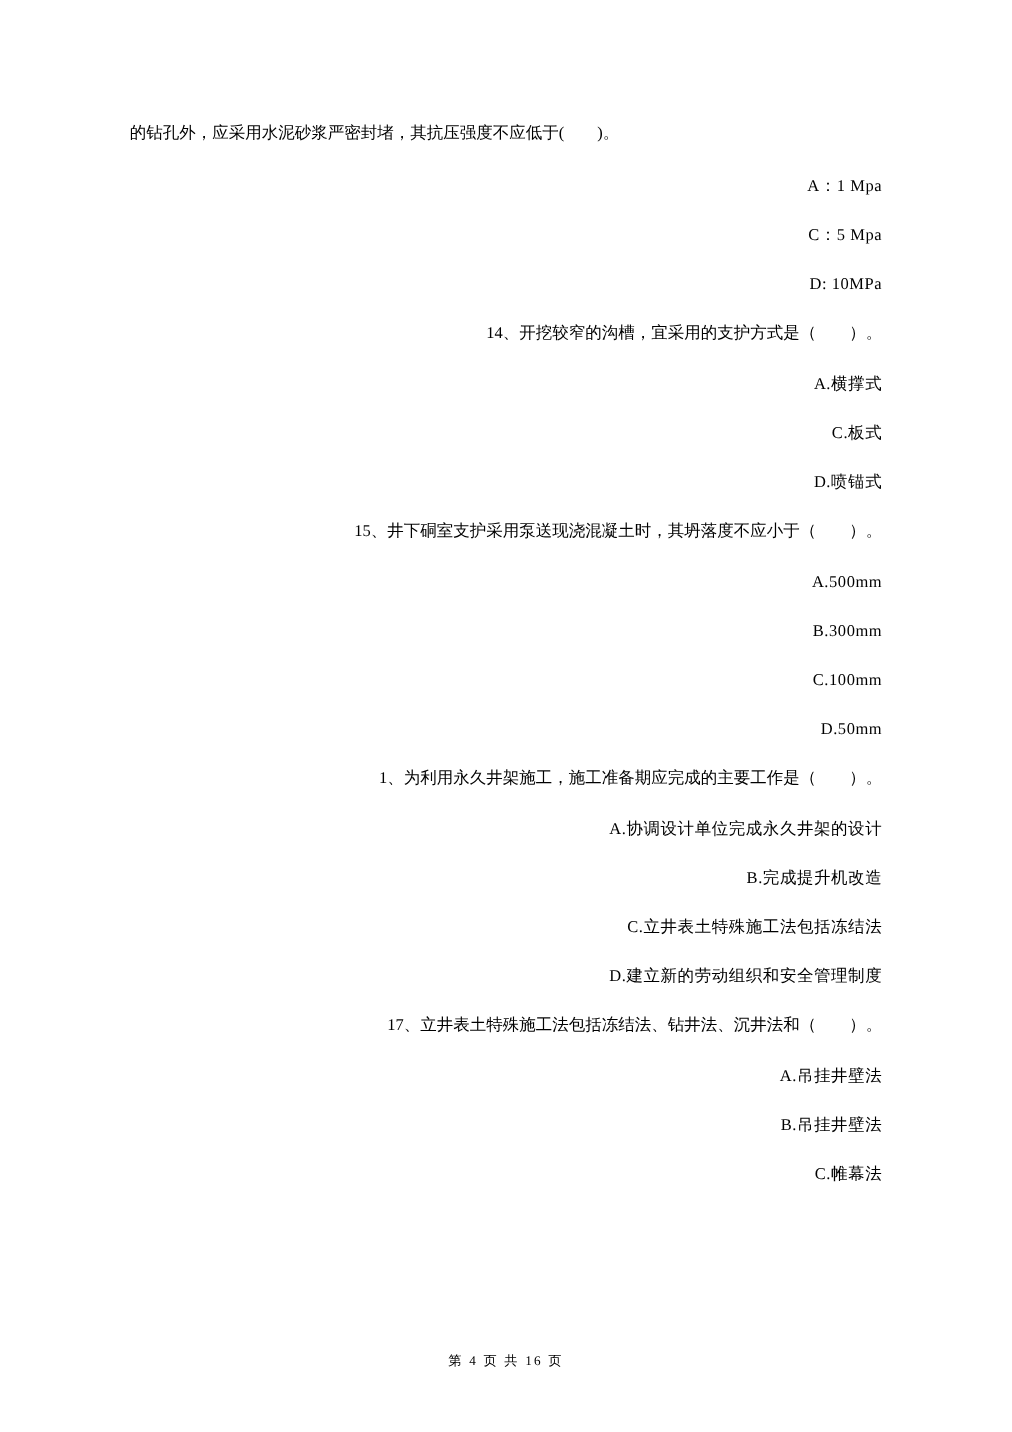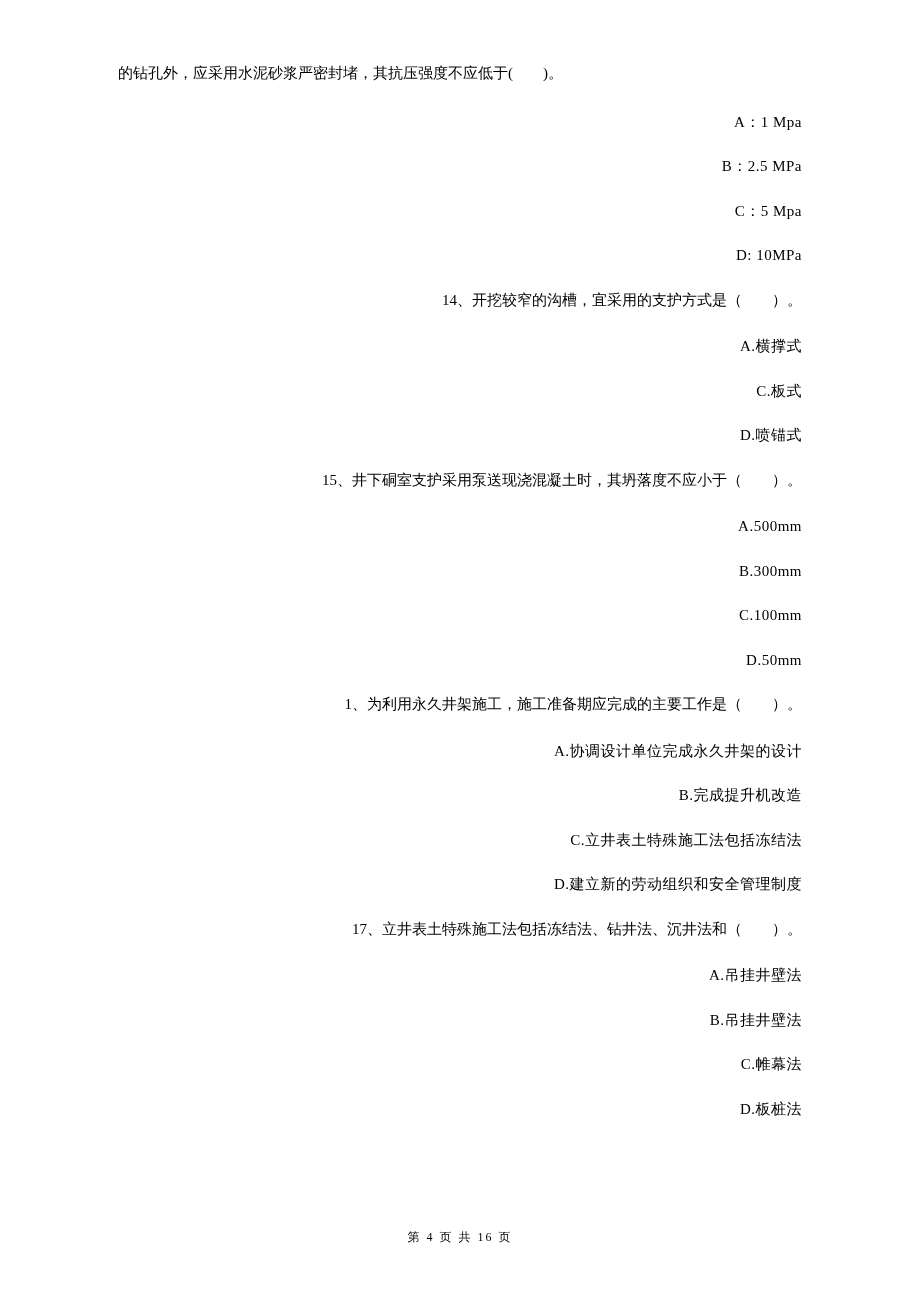--- a/index.html
+++ b/index.html
@@ -8,21 +8,21 @@
     background: #fff;
     font-family: "SimSun", "宋体", serif;
     color: #000;
     font-size: 15px;
     line-height: 1.5;
   }
   .page {
     width: 920px;
     height: 1302px;
     box-sizing: border-box;
-    padding: 62px 118px 40px 118px;
+    padding: 110px 118px 40px 118px;
     position: relative;
   }
   .intro-line {
     margin-bottom: 26px;
   }
   .question-block {
     margin-bottom: 10px;
     text-align: right;
   }
   .q-stem {
@@ -48,21 +48,20 @@
 </head>
 <body>
 
 <div class="page">
 
   <div class="intro-line">的钻孔外，应采用水泥砂浆严密封堵，其抗压强度不应低于(　　)。</div>
 
   <div class="question-block">
     <div class="options">
       <div class="option">A：1 Mpa</div>
-      <div class="option">B：2.5 MPa</div>
       <div class="option">C：5 Mpa</div>
       <div class="option">D: 10MPa</div>
     </div>
   </div>
 
   <div class="question-block">
     <div class="q-stem">14、开挖较窄的沟槽，宜采用的支护方式是（　　）。</div>
     <div class="options">
       <div class="option">A.横撑式</div>
       <div class="option">C.板式</div>
@@ -89,19 +88,18 @@
       <div class="option">D.建立新的劳动组织和安全管理制度</div>
     </div>
   </div>
 
   <div class="question-block">
     <div class="q-stem">17、立井表土特殊施工法包括冻结法、钻井法、沉井法和（　　）。</div>
     <div class="options">
       <div class="option">A.吊挂井壁法</div>
       <div class="option">B.吊挂井壁法</div>
       <div class="option">C.帷幕法</div>
-      <div class="option">D.板桩法</div>
     </div>
   </div>
 
   <div class="footer">第 4 页 共 16 页</div>
 
 </div>
 
 </body></html>

